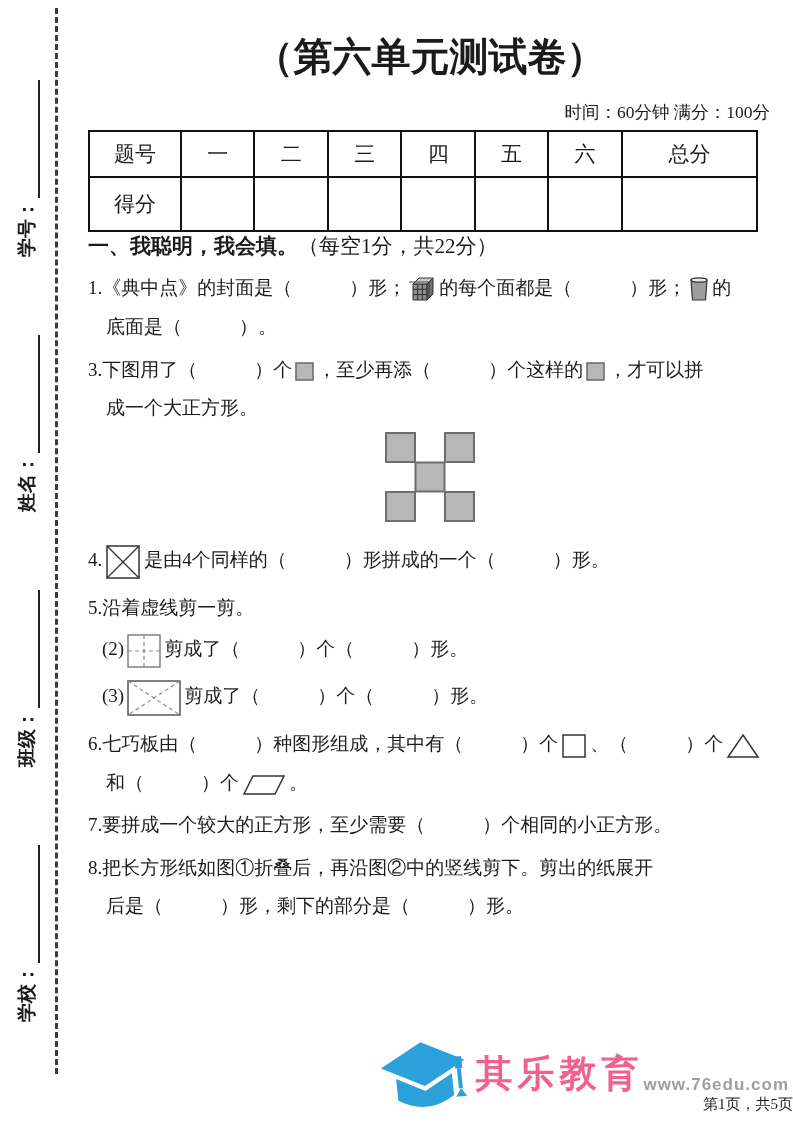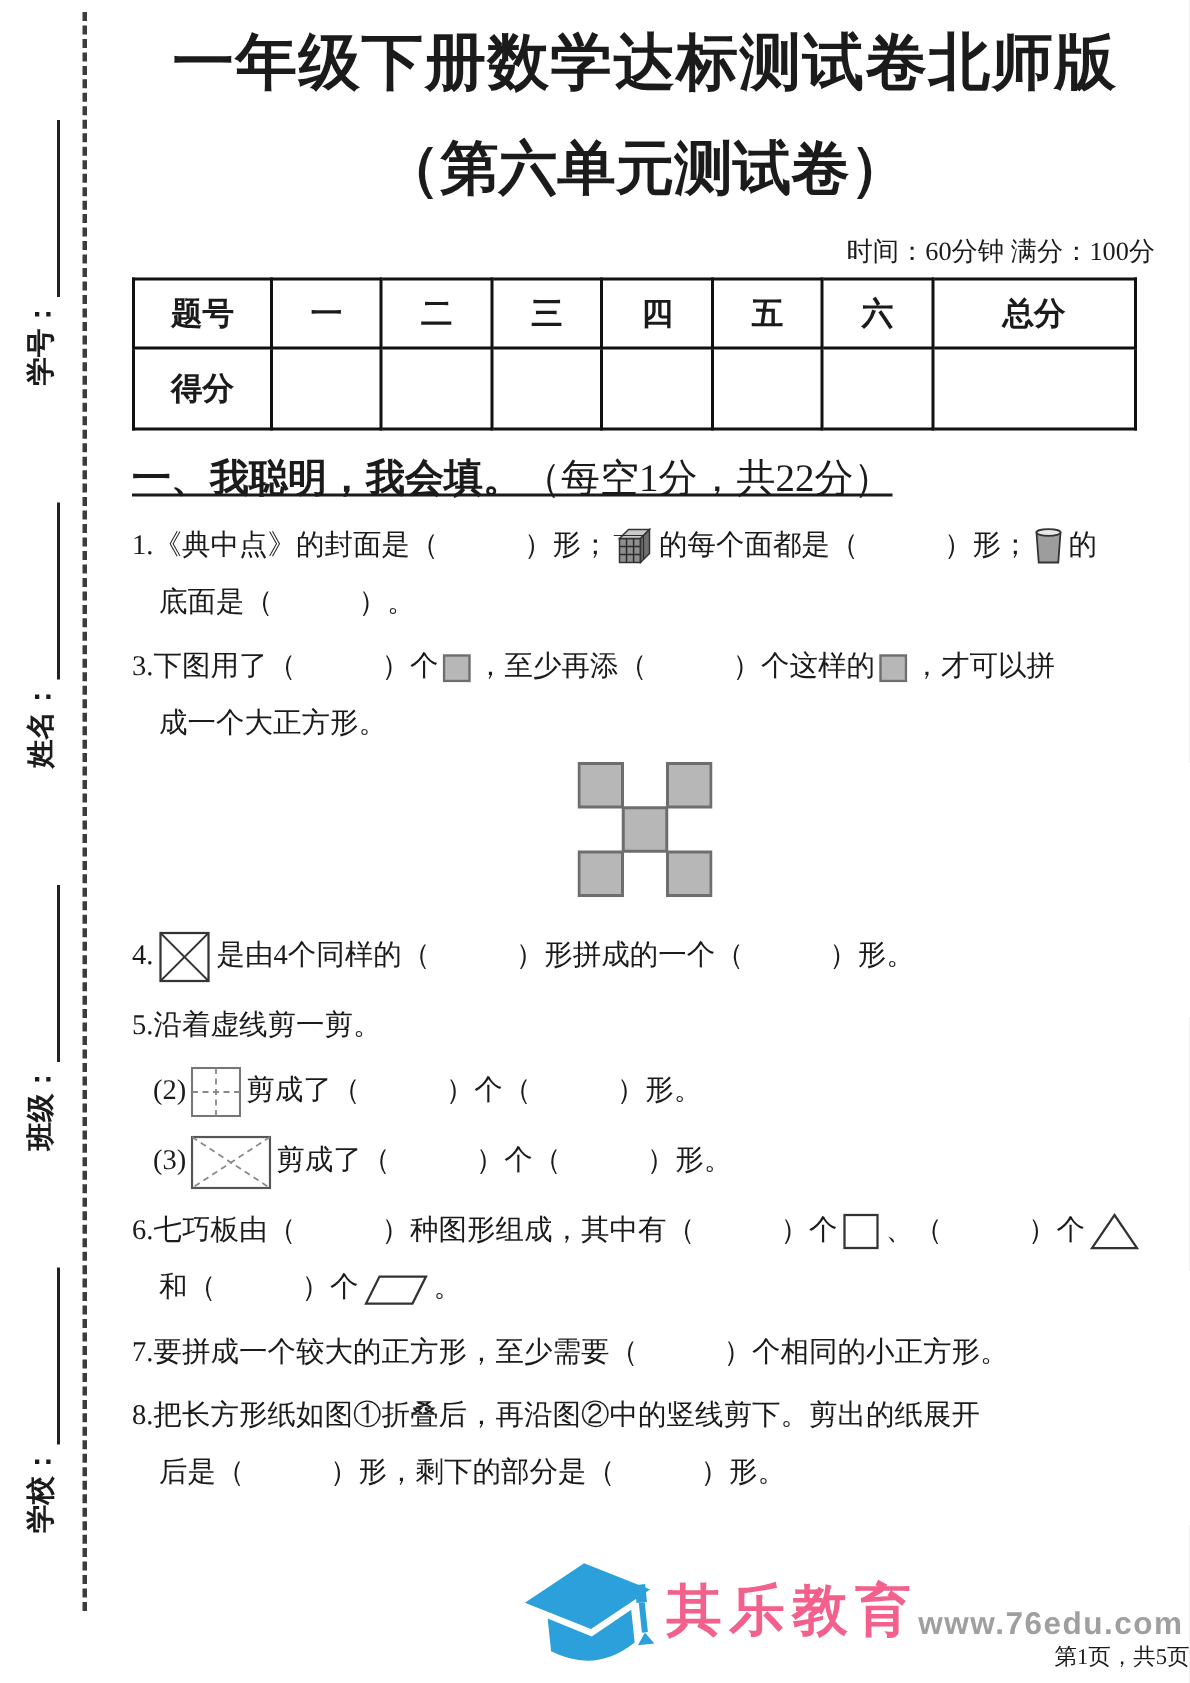--- a/index.html
+++ b/index.html
@@ -16,38 +16,38 @@
   }
   .sidebar-field{display:flex;align-items:flex-end;white-space:nowrap;}
   .sidebar-line{display:inline-block;width:118px;border-bottom:2.5px solid #222;height:1.05em;margin-left:2px;}
   .divider-dashed{position:absolute;left:55px;top:8px;height:1066px;border-left:3px dashed #3c3c3c;}
   
   .content{position:absolute;left:88px;top:14px;width:684px;}
   .title{font-size:41px;font-weight:700;text-align:center;letter-spacing:1px;white-space:nowrap;}
   .subtitle{font-size:39px;font-weight:700;text-align:center;margin-top:16px;}
   .meta{font-size:17.5px;text-align:right;margin-top:16px;padding-right:2px;}
   table.score{width:670px;border-collapse:collapse;margin-top:6px;}
-  table.score td{border:2px solid #111;text-align:center;font-size:21px;font-weight:700;}
+  table.score td{border:2px solid #111;text-align:center;font-size:21px;font-weight:400;}
   table.score tr.r1 td{height:42px;}
   table.score tr.r2 td{height:50px;}
   td.cfirst{width:88px;}
-  .section-head{margin-top:14px;font-size:26px;text-decoration:underline;}
+  .section-head{font-size:21px;}
   .section-head .b{font-weight:700;}
   .q{font-size:19px;line-height:1.55;margin-top:13px;}
   .q .indent{padding-left:18px;display:block;margin-top:9px;}
   .icon{vertical-align:middle;margin:0 3px;display:inline-block;}
   .fig-center{text-align:center;margin:10px 0 2px 0;}
   .sub-item{margin-top:12px;padding-left:14px;}
   .footer{position:absolute;bottom:8px;left:0;width:100%;text-align:right;font-size:15px;}
   
   .logo{position:absolute;right:4px;bottom:-14px;display:flex;align-items:flex-start;}
   .logo-text{display:flex;align-items:flex-end;margin-left:4px;margin-top:18px;
              font-family:"Liberation Sans", sans-serif;}
   .logo-name{font-size:37px;font-weight:800;letter-spacing:5px;line-height:1.1;}
-  .logo-url{font-size:21px;font-weight:700;letter-spacing:1px;margin-top:2px;}
+  .logo-url{font-size:17px;font-weight:700;letter-spacing:1px;margin-top:2px;}
 </style>
 </head>
 <body>
 
 <div class="page">
 
   <div class="sidebar">
     <span class="sidebar-field">
       <span>学校：</span>
         <span class="sidebar-line"></span>
@@ -62,21 +62,20 @@
     </span>
     <span class="sidebar-field">
       <span>学号：</span>
         <span class="sidebar-line"></span>
     </span>
   </div>
   <div class="divider-dashed"></div>
 
   <div class="content">
 
-    <div class="title">一年级下册数学达标测试卷北师版</div>
     <div class="subtitle">（第六单元测试卷）</div>
     <div class="meta">时间：60分钟  满分：100分</div>
 
     <table class="score">
       <tbody>
           <tr class="r1">
         <td class="cfirst">题号</td>
         <td>一</td>
         <td>二</td>
         <td>三</td>

